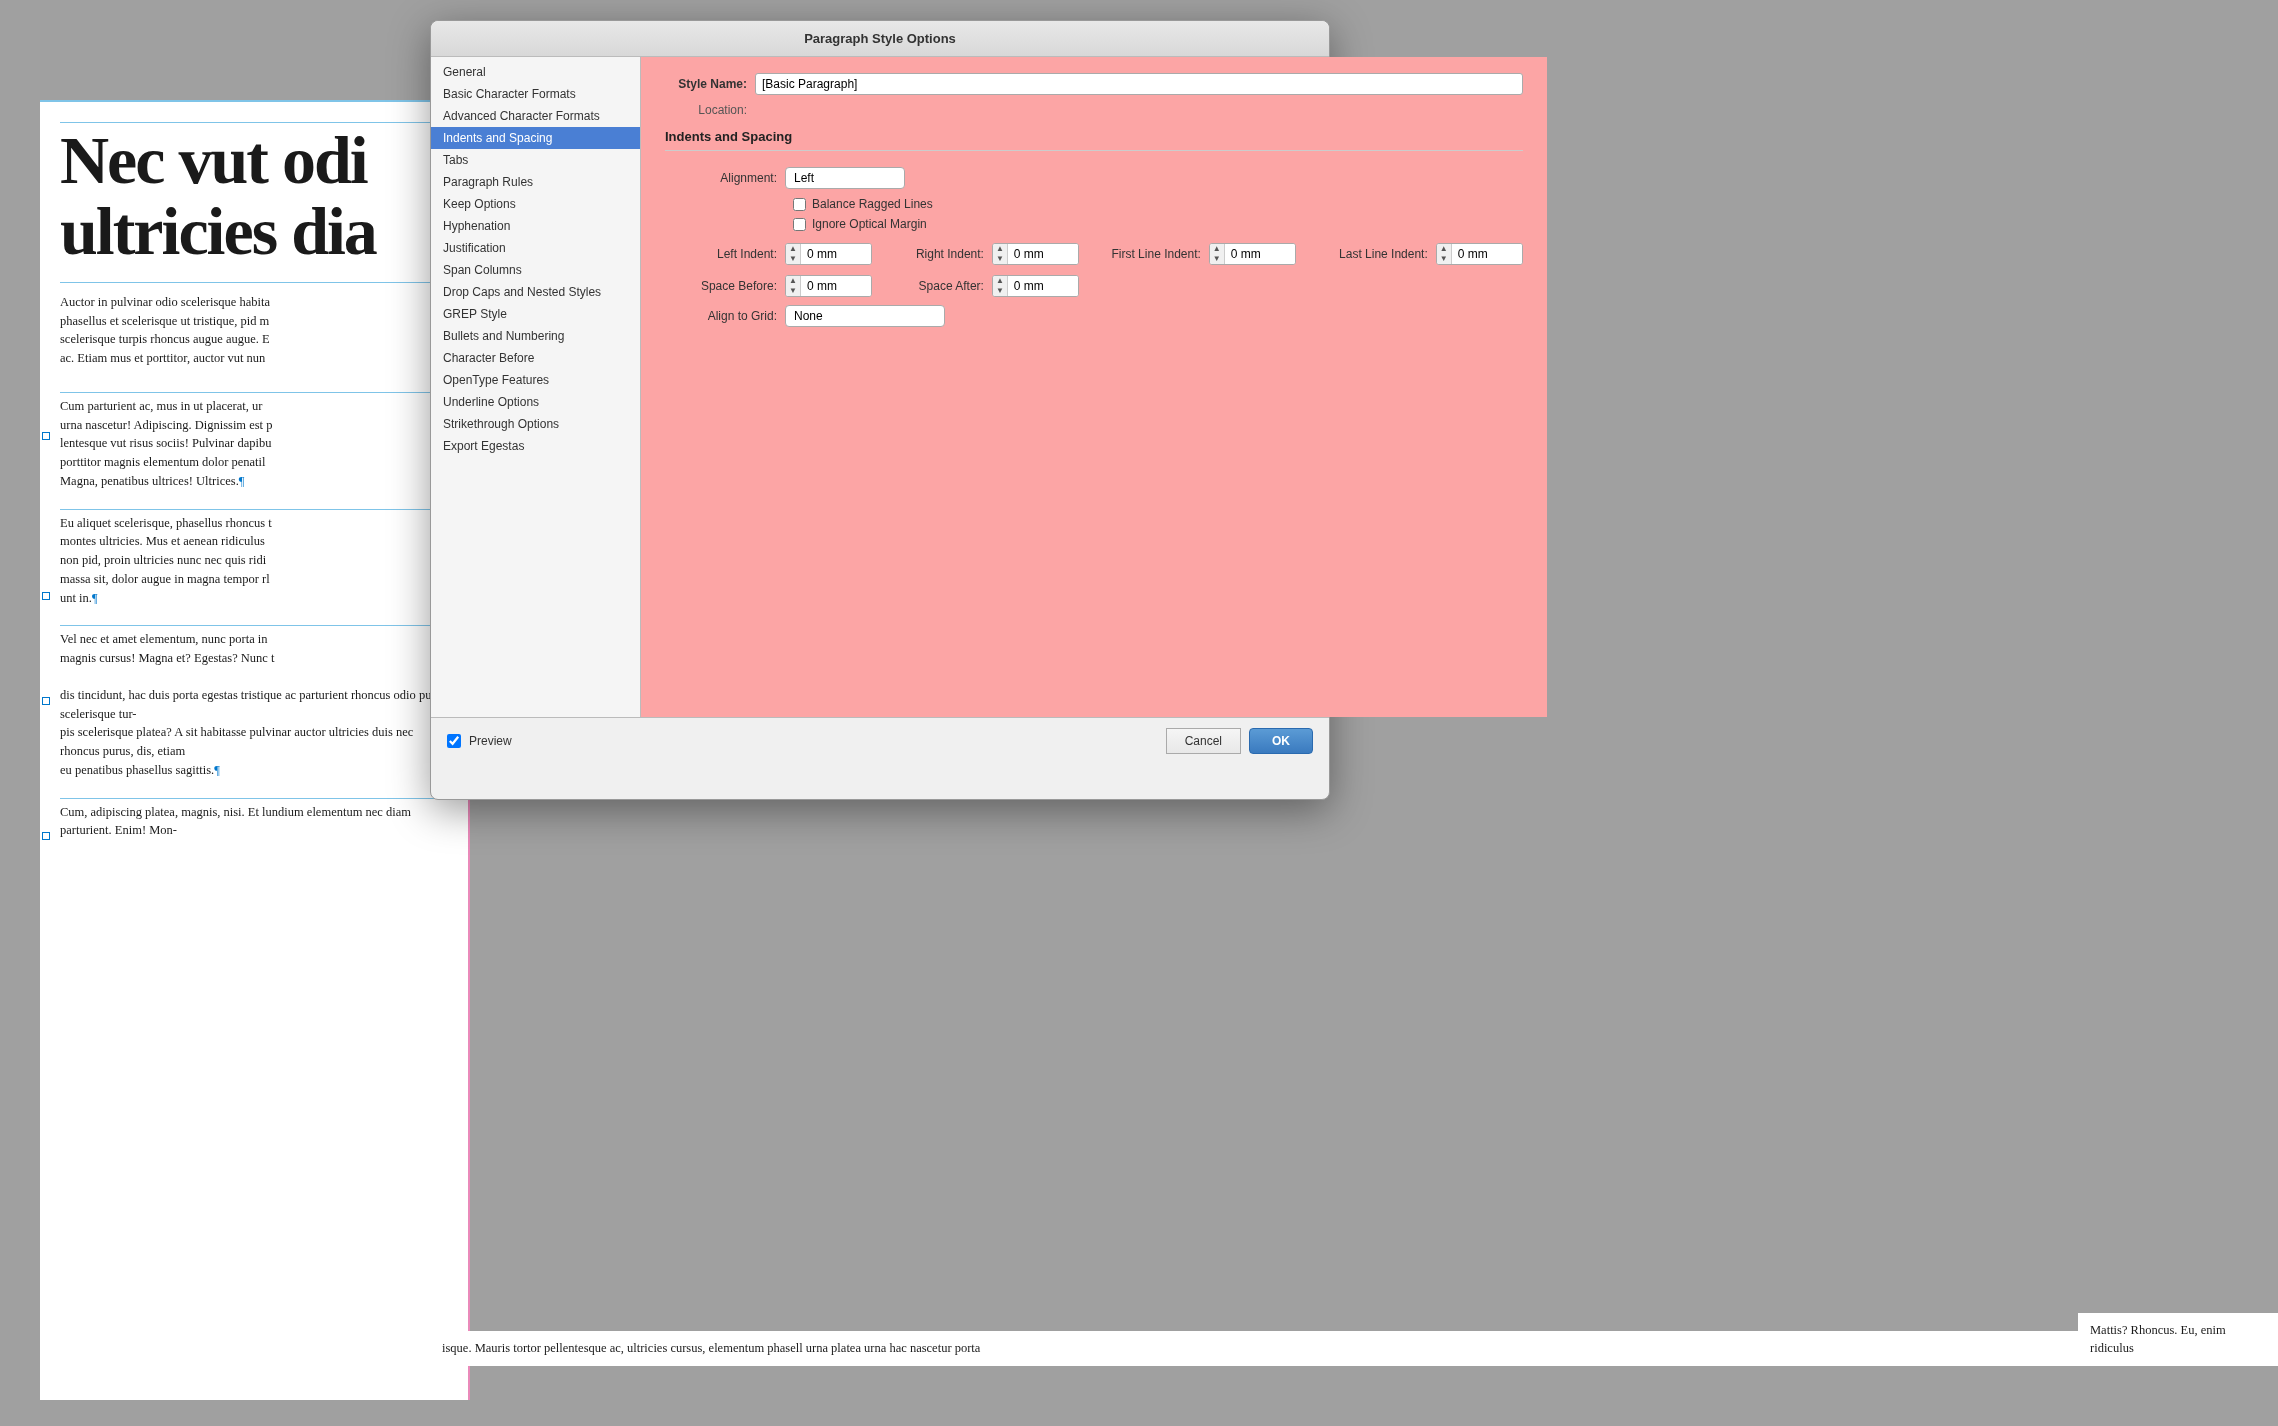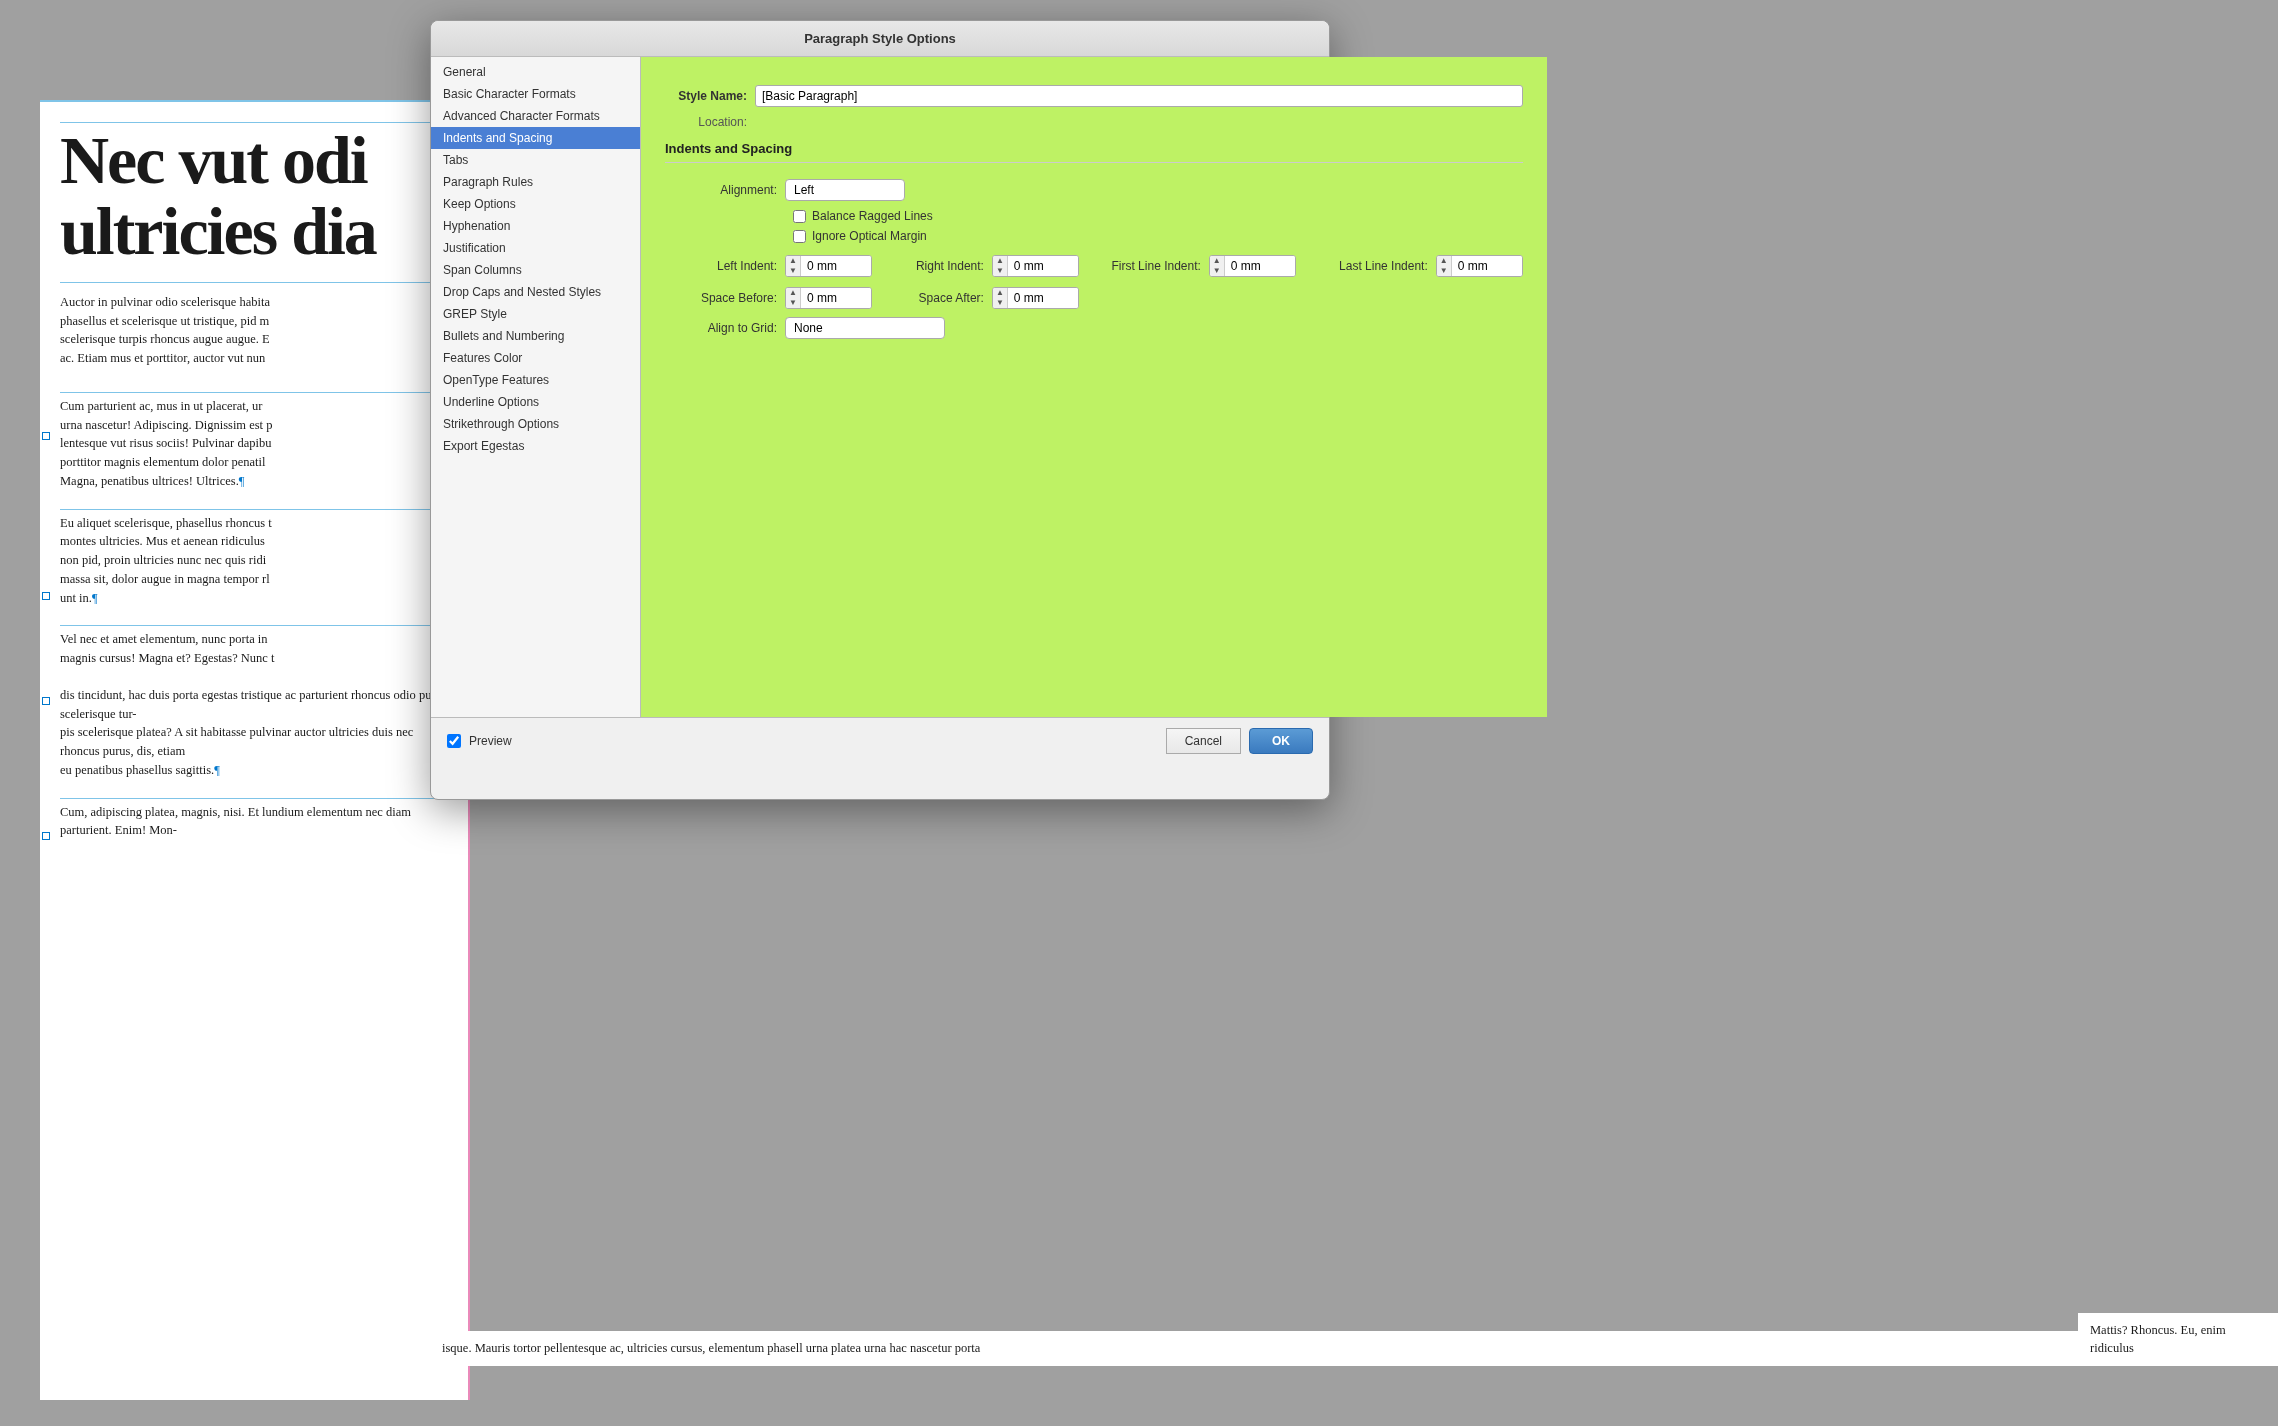--- a/index.html
+++ b/index.html
@@ -73,22 +73,22 @@
     }
 
     .sidebar-item.active {
       background: #4a7fd4;
       color: white;
     }
 
     
     .main-content {
       flex: 1;
-      padding: 28px 24px;
-      background: #bef264;
+      padding: 16px 24px;
+      background: #fca5a5;
       border-radius: 0 0 0 0;
     }
 
     .style-name-row {
       display: flex;
       align-items: center;
       margin-bottom: 8px;
     }
 
     .style-name-label {
@@ -354,21 +354,21 @@
       <div class="sidebar-item active">Indents and Spacing</div>
       <div class="sidebar-item">Tabs</div>
       <div class="sidebar-item">Paragraph Rules</div>
       <div class="sidebar-item">Keep Options</div>
       <div class="sidebar-item">Hyphenation</div>
       <div class="sidebar-item">Justification</div>
       <div class="sidebar-item">Span Columns</div>
       <div class="sidebar-item">Drop Caps and Nested Styles</div>
       <div class="sidebar-item">GREP Style</div>
       <div class="sidebar-item">Bullets and Numbering</div>
-      <div class="sidebar-item">Features Color</div>
+      <div class="sidebar-item">Character Before</div>
       <div class="sidebar-item">OpenType Features</div>
       <div class="sidebar-item">Underline Options</div>
       <div class="sidebar-item">Strikethrough Options</div>
       <div class="sidebar-item">Export Egestas</div>
     </div>
 
     <div class="main-content">
 
       <div class="style-name-row">
         <span class="style-name-label">Style Name:</span>

